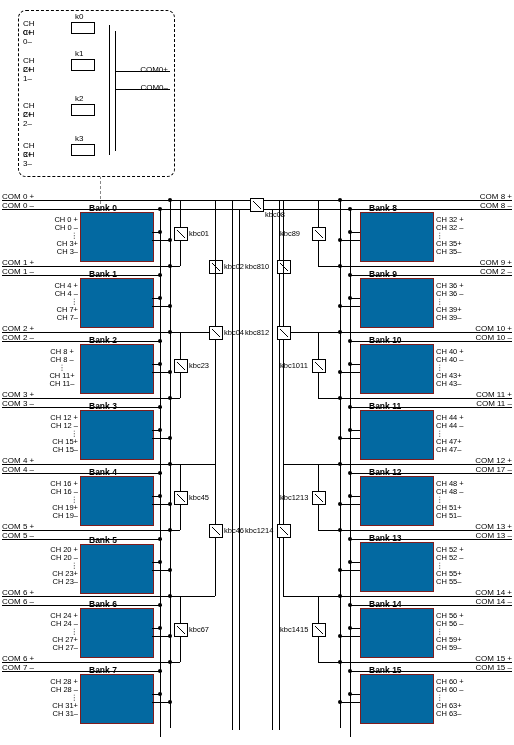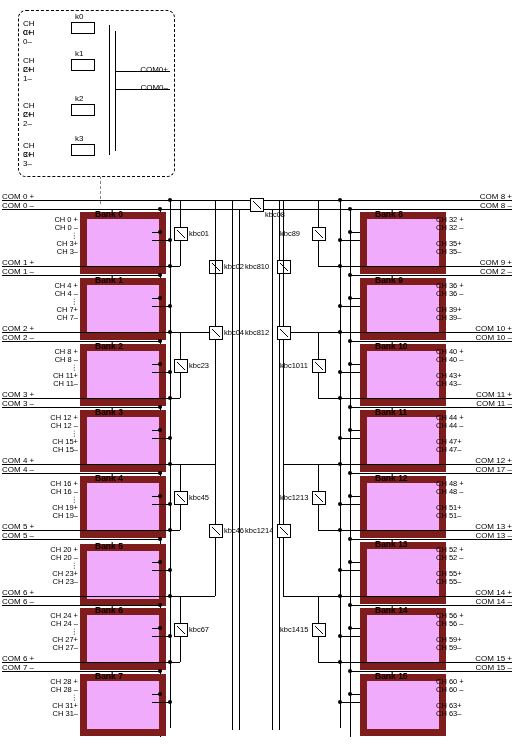--- a/index.html
+++ b/index.html
@@ -9,21 +9,21 @@
 .det-sw{position:absolute;left:48px;top:3px;width:22px;height:10px;border:1px solid #000}
 .det-swl{position:absolute;left:52px;top:-7px;font-size:8px}
 .det-com{position:absolute;right:6px;font-size:8px}
 .detail .vline{position:absolute;width:1px;background:#000}
 .detail .hline{position:absolute;height:1px;background:#000}
 
 .com-label{position:absolute;font-size:8px;white-space:nowrap}
 .com-l{left:2px;text-align:left}
 .com-r{right:2px;text-align:right}
 
-.bank-block{position:absolute;width:72px;height:48px;border:7px solid #7f1d1d;background:#f0abfc}
+.bank-block{position:absolute;width:72px;height:48px;border:1px solid #7f1d1d;background:#0369a1}
 .bank-title{position:absolute;top:-10px;left:8px;font-size:8.5px;font-weight:bold}
 .ch-labels{position:absolute;font-size:7.5px;line-height:8px;white-space:nowrap}
 .ch-left{text-align:right}
 .ch-right{text-align:left}
 
 .relay{position:absolute;width:12px;height:12px;border:1px solid #000;background:#fff}
 .relay::after{content:"";position:absolute;left:2px;top:2px;width:8px;height:8px;background:linear-gradient(45deg,transparent 45%,#000 45%,#000 55%,transparent 55%)}
 .relay-lbl{position:absolute;font-size:7.5px;white-space:nowrap}
 
 .hline{position:absolute;height:1px;background:#000}
@@ -122,21 +122,21 @@
     <div class="hline" style="left:2px;top:341px;width:160px"></div>
     <span class="com-label com-l" style="top:324px">COM 2 +</span>
     <span class="com-label com-l" style="top:333px">COM 2 –</span>
     <div class="vline" style="left:160px;top:341px;height:66px"></div>
     <div class="vline" style="left:170px;top:332px;height:66px"></div>
     <div class="dot" style="left:160px;top:341px"></div>
     <div class="dot" style="left:170px;top:332px"></div>
     <div class="bank-block" style="left:80px;top:344px">
       <div class="bank-title">Bank 2</div>
     </div>
-    <div class="ch-labels ch-left" style="left: 46px; top: 348px; width: 32px; white-space: pre;">CH 8 +
+    <div class="ch-labels ch-left" style="left: 46px; top: 348px; width: 32px; white-space: pre; text-align: center;">CH 8 +
 CH 8 –
 ⋮
 CH 11+
 CH 11–</div>
     <div class="hline" style="left:152px;top:364px;width:8px"></div>
     <div class="hline" style="left:152px;top:372px;width:18px"></div>
     <div class="dot" style="left:160px;top:364px"></div>
     <div class="dot" style="left:170px;top:372px"></div>
     <div class="hline" style="left:2px;top:398px;width:170px"></div>
     <div class="hline" style="left:2px;top:407px;width:160px"></div>

